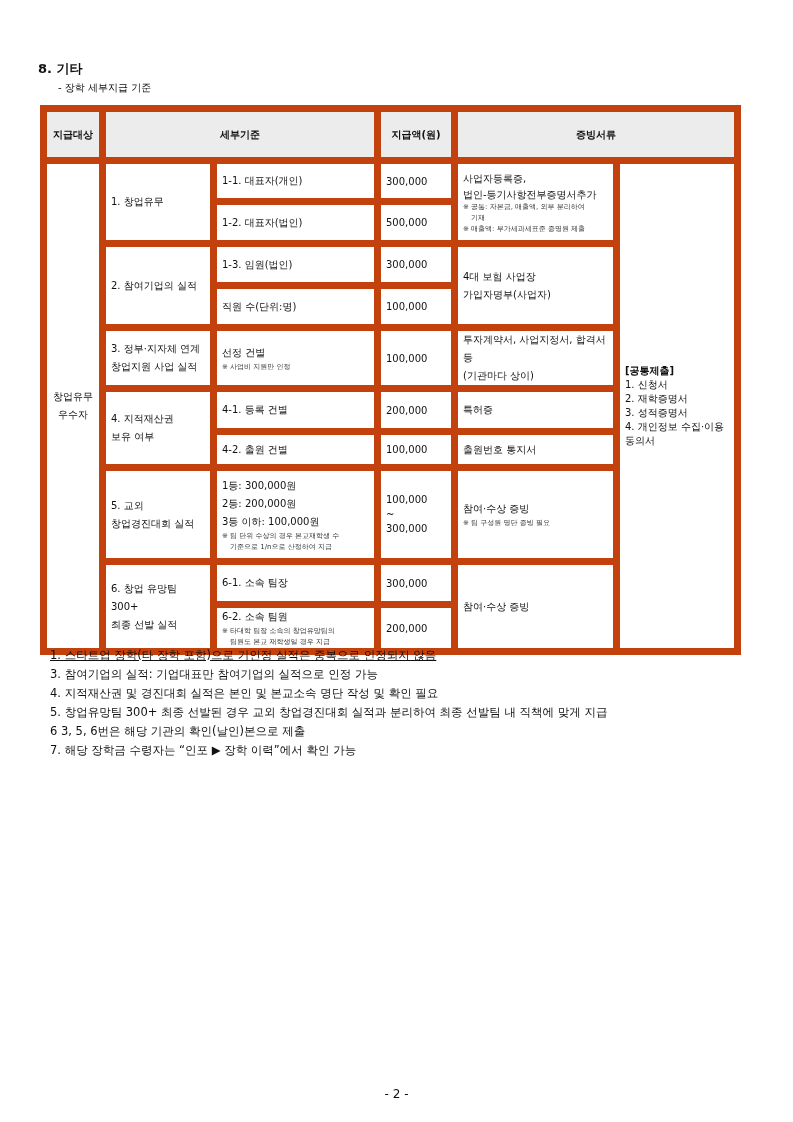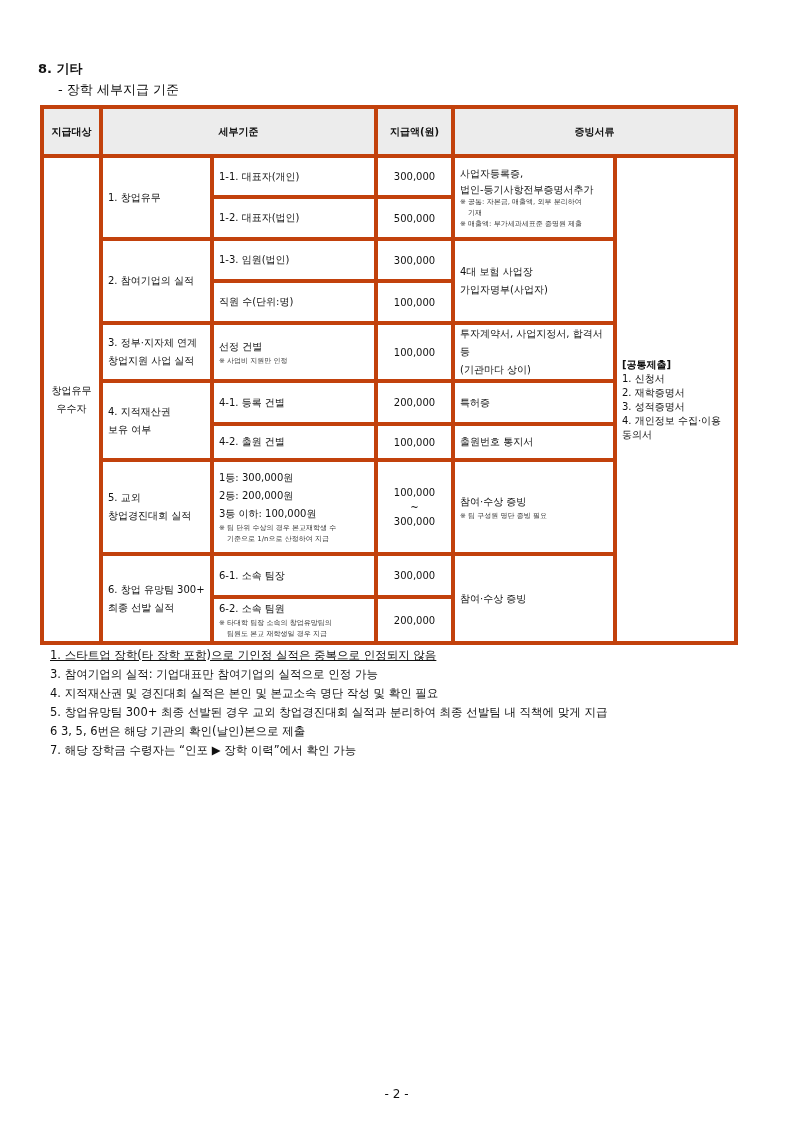--- a/index.html
+++ b/index.html
@@ -1,24 +1,24 @@
 <!DOCTYPE html>
 <html><head>
   <meta charset="utf-8">
   <style>
     html, body { margin:0; padding:0; background:#ffffff; }
     body { width:793px; height:1122px; position:relative; font-family:"DejaVu Sans", "Liberation Sans", sans-serif; color:#111; overflow:hidden; }
     .section-title { position:absolute; left:38px; top:60px; font-size:13px; font-weight:bold; }
-    .subtitle { position:absolute; left:58px; top:81px; font-size:13px; }
+    .subtitle { position:absolute; left:58px; top:81px; font-size:10px; }
     table.grid { position:absolute; left:40px; top:105px; border-collapse:collapse; table-layout:fixed; width:694px; }
-    table.grid td, table.grid th { border:4px solid #c2410c; font-size:10px; padding:0 5px; vertical-align:middle; }
+    table.grid td, table.grid th { border:7px solid #c2410c; font-size:10px; padding:0 5px; vertical-align:middle; }
     table.grid th { background:#ececec; height:45px; font-size:10px; font-weight:bold; text-align:center; border-bottom:3px solid #111; }
     table.grid { border-top:2px solid #111; border-left:2px solid #111; border-right:2px solid #111; border-bottom:2px solid #111; }
     .center { text-align:center; }
-    .amt { text-align:center; }
+    .amt { text-align:left; }
     .note { font-size:7px; color:#333; line-height:11px; display:block; }
     .note-ind { padding-left:8px; }
     .lbl { line-height:18px; }
     .common b { font-size:10px; }
     .notes { position:absolute; left:50px; top:646px; font-size:11.5px; line-height:19px; }
     .notes div { white-space:nowrap; }
     .notes .ind { padding-left:14px; }
     .u { text-decoration:underline; }
     .page-num { position:absolute; left:0; width:793px; top:1087px; text-align:center; font-size:12px; }
   </style>

